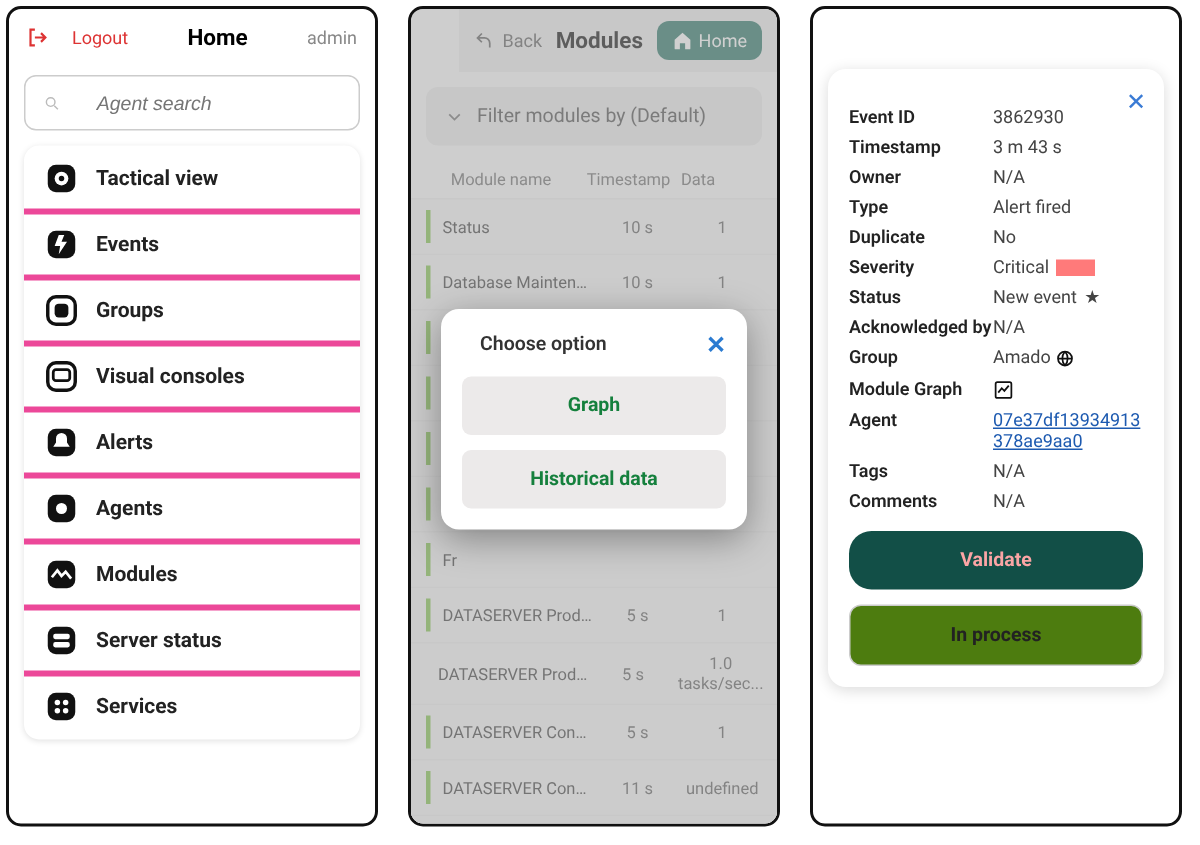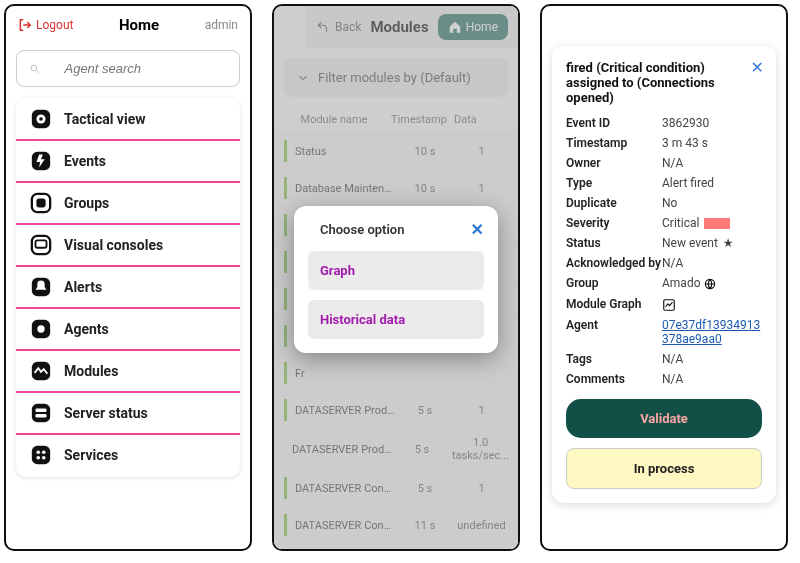--- a/index.html
+++ b/index.html
@@ -1,65 +1,65 @@
 <!DOCTYPE html>
 <html><head>
 <meta charset="utf-8">
 <style>
 * { box-sizing: border-box; margin: 0; padding: 0; }
 body { font-family: -apple-system, BlinkMacSystemFont, "Segoe UI", Roboto, sans-serif; background: #fff; width: 800px; height: 563px; position: relative; }
 .layout { display: flex; gap: 20px; padding: 4px; }
 .phone { border: 2px solid #111; border-radius: 10px; background: #fff; width: 248px; height: 547px; overflow: hidden; position: relative; }
 
 .p1-head { display:flex; align-items:center; justify-content:space-between; padding:10px 12px; font-size:13px;}
-.p1-logout { color:#d33; display:flex; align-items:flex-end; gap:4px; font-size:12px;}
+.p1-logout { color:#d33; display:flex; align-items:flex-end; gap:16px; font-size:12px;}
 .p1-title { font-weight:700; font-size:15px;}
 .p1-user { color:#888; font-size:12px;}
 .p1-search { margin:6px 10px 10px; border:1px solid #ccc; border-radius:8px; padding:10px 12px; display:flex; align-items:center; gap:24px;}
 .p1-search input { border:none; outline:none; font-style:italic; color:#999; font-size:13px; width:100%; background:transparent;}
 .p1-list { margin:0 10px; border-radius:10px; box-shadow:0 1px 4px rgba(0,0,0,0.12); background:#fff; padding:2px 0;}
 .p1-item { display:flex; align-items:center; gap:12px; padding:9px 14px; font-size:14px; font-weight:700; color:#222; }
-.p1-item + .p1-item { border-top:2px solid #ec4899; }
+.p1-item + .p1-item { border-top:4px solid #ec4899; }
 .p1-icon { width:22px; height:22px; display:flex; align-items:center; justify-content:center; }
 .p1-icon svg { width:22px; height:22px; }
 
 .p2 { background:#fafafa; }
 .p2-dim { position:absolute; inset:0; background:rgba(170,170,170,0.55); pointer-events:none; z-index:2;}
 .p2-head { display:flex; align-items:center; justify-content:space-between; padding:8px 10px; background:#eee;margin-left:32px; }
 .p2-back { display:flex; align-items:center; gap:5px; color:#555; font-size:12px;}
 .p2-title { font-weight:700; font-size:15px;}
 .p2-homebtn { background:#1e6e5e; color:#fff; border-radius:8px; padding:6px 10px; font-size:12px; display:flex; align-items:center; gap:4px;}
 .p2-filter { margin:10px; background:#eaeaea; border-radius:8px; padding:12px; font-size:13px; color:#444; display:flex; align-items:center; gap:8px;}
 .p2-cols { display:flex; font-size:11px; color:#666; padding:6px 10px; }
 .p2-cols .c1{flex:0 0 100px; text-align:center;} .p2-cols .c2{flex:0 0 70px; text-align:center;} .p2-cols .c3{flex:1; }
 .p2-rows { font-size:12px; }
 .p2-row { display:flex; align-items:center; padding:7px 10px; border-top:1px solid #eee; background:#f7f7f7; }
 .p2-row .bar{width:3px; height:22px; background:#7ac142; margin-right:8px;}
 .p2-row .n{flex:0 0 100px; color:#333; overflow:hidden; white-space:nowrap; text-overflow:ellipsis; font-size:11px;}
 .p2-row .t{flex:0 0 60px; text-align:center; color:#555; font-size:11px;}
 .p2-row .d{flex:1; text-align:center; color:#555; font-size:11px;}
 .p2-modal { position:absolute; left:20px; right:20px; top:200px; background:#fff; border-radius:12px; box-shadow:0 6px 24px rgba(0,0,0,0.35); padding:14px; z-index:5;}
 .p2-mh { display:flex; justify-content:space-between; align-items:center; font-size:13px; font-weight:600; color:#333; margin-bottom:12px;margin-left:12px;}
-.p2-mbtn { background:#eceaea; border-radius:6px; padding:12px; text-align:left; font-size:13px; font-weight:700; color:#a21caf; }
+.p2-mbtn { background:#eceaea; border-radius:6px; padding:12px; text-align:center; font-size:13px; font-weight:700; color:#15803d; }
 .p2-mbtn + .p2-mbtn { margin-top:10px;}
 .close-x { color:#2b7bd1; font-size:16px; cursor:pointer;}
 
 .p3-card { margin:40px 10px 10px; background:#fff; border-radius:12px; box-shadow:0 2px 10px rgba(0,0,0,0.15); padding:14px; position:relative;}
 .p3-title { font-size:13px; font-weight:700; color:#111; padding-right:20px;}
 .p3-close { position:absolute; right:12px; top:12px; color:#3a7bd5; font-size:16px;}
 .p3-kv { display:flex; font-size:12px; padding:3px 0; }
 .p3-kv .k { flex:0 0 96px; color:#222; font-weight:600; }
 .p3-kv .v { color:#444; }
 .chip { display:inline-block; width:26px; height:11px; background:#ff7a7a; vertical-align:middle; margin-left:2px;}
 .star { font-size:12px; margin-left:2px;}
 .link { color:#1d5ab0; text-decoration:underline; word-break:break-all; }
 .it { }
 .p3-btn { border-radius:8px; padding:12px; text-align:center; font-size:13px; font-weight:700; margin-top:10px;}
 .p3-btn.primary { background:#124f47; color:#fca5a5;border-radius:15px;}
-.p3-btn.secondary { background:#fef9c3; border:1px solid #ccc; color:#222;}
+.p3-btn.secondary { background:#4d7c0f; border:1px solid #ccc; color:#222;}
 .sm-ico { display:inline-block; width:14px; height:14px; vertical-align:middle; }
 </style>
 </head>
 <body>
 
 <div class="layout">
 
 <div class="phone">
   <div class="p1-head">
     <div class="p1-logout">
@@ -271,21 +271,20 @@
       <span class="close-x">✕</span>
     </div>
     <div class="p2-mbtn">Graph</div>
     <div class="p2-mbtn">Historical data</div>
   </div>
 </div>
 
 <div class="phone">
   <div class="p3-card">
     <div class="p3-close">✕</div>
-    <div class="p3-title">fired (Critical condition) assigned to (Connections opened)</div>
     <div id="p3rows" style="margin-top:8px;">
           <div class="p3-kv">
             <div class="k">Event ID</div>
             <div class="v"><span>3862930</span></div>
           </div>
           <div class="p3-kv">
             <div class="k">Timestamp</div>
             <div class="v"><span>3 m 43 s</span></div>
           </div>
           <div class="p3-kv">

